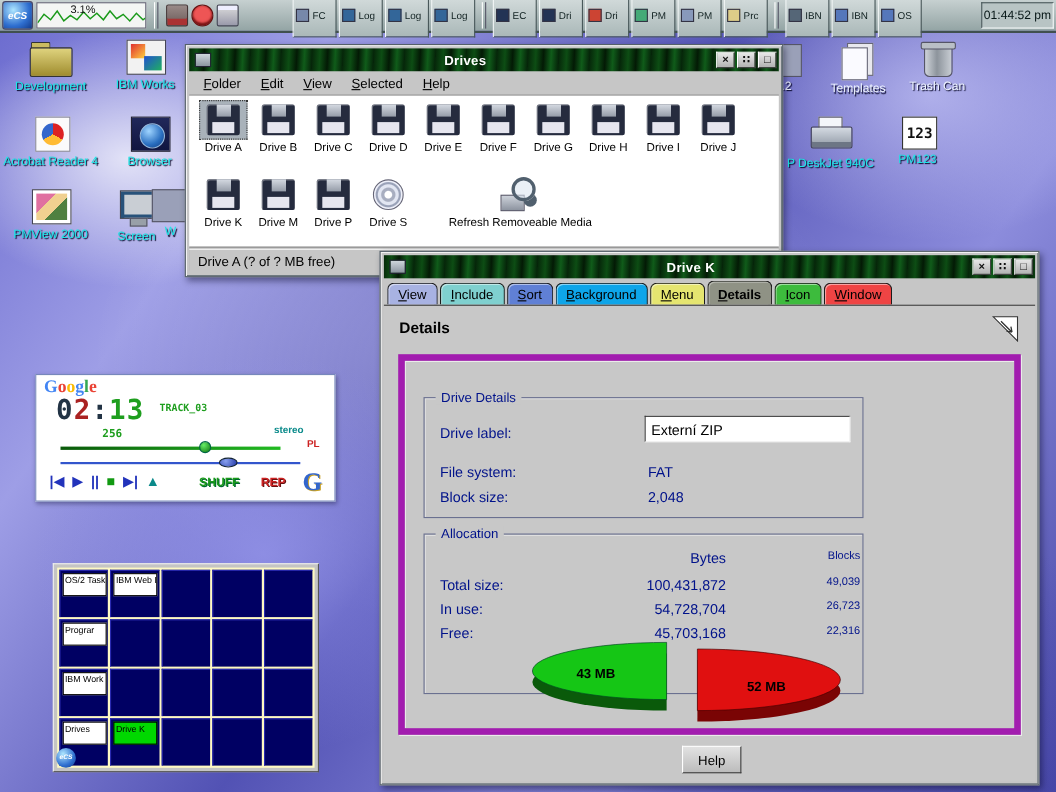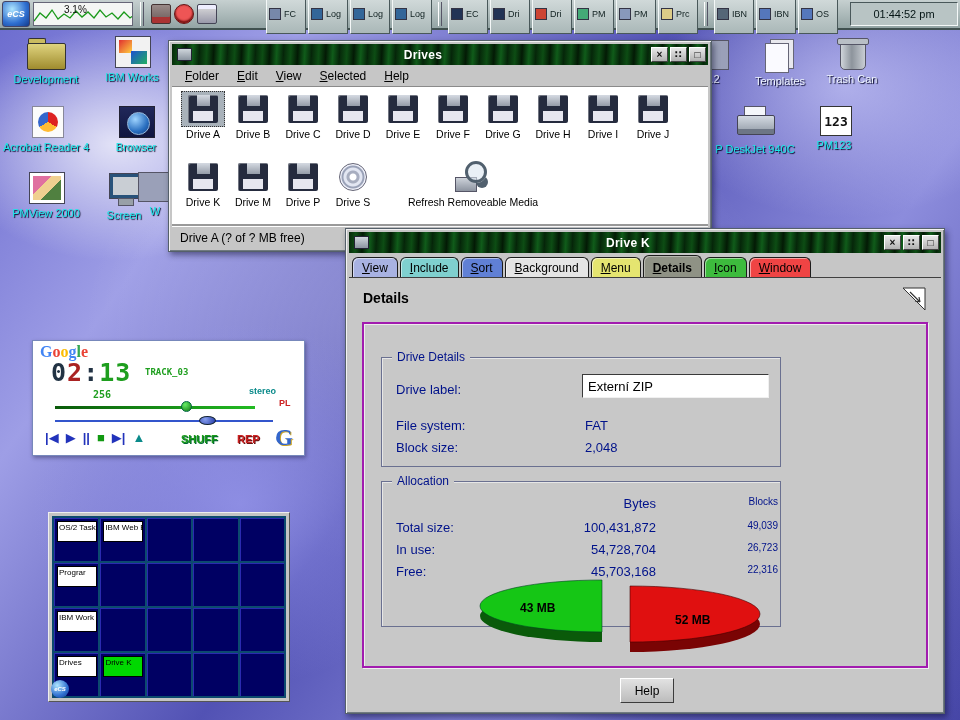--- a/index.html
+++ b/index.html
@@ -39,21 +39,21 @@
     display:flex; align-items:center; gap:3px; padding:0 2px;
     font-size:9px; color:#102020; overflow:hidden; white-space:nowrap; }
   .task-ico { width:12px; height:12px; flex:0 0 12px; border:1px solid #334; background:#5577bb; }
   .task-btn:nth-of-type(1) .task-ico{background:#7788aa} .task-btn:nth-of-type(2) .task-ico{background:#336699}
   .task-btn:nth-of-type(3) .task-ico{background:#336699} .task-btn:nth-of-type(4) .task-ico{background:#336699}
   .task-btn:nth-of-type(5) .task-ico{background:#997755} .task-btn:nth-of-type(6) .task-ico{background:#223355}
   .task-btn:nth-of-type(7) .task-ico{background:#223355} .task-btn:nth-of-type(8) .task-ico{background:#cc4433}
   .task-btn:nth-of-type(9) .task-ico{background:#44aa77} .task-btn:nth-of-type(10) .task-ico{background:#8899bb}
   .task-btn:nth-of-type(11) .task-ico{background:#ddcc88} .task-btn:nth-of-type(12) .task-ico{background:#ddcc88}
   .task-btn:nth-of-type(13) .task-ico{background:#556677}
-  .clockbox { margin-left:auto; width:108px; height:24px; background:#b8c4c4;
+  .clockbox { margin-left:auto; width:66px; height:24px; background:#b8c4c4;
     border:1px solid; border-color:#49585a #f4f8f8 #f4f8f8 #49585a;
     display:flex; align-items:center; justify-content:center; font-size:11px; color:#051515; }
 
   
   .dicon { position:absolute; width:88px; display:flex; flex-direction:column; align-items:center; gap:3px; z-index:1; }
   .dlabel { font-size:11px; color:#1ae8e8; text-shadow:1px 1px 1px #002; white-space:nowrap; }
   .dlabel.white { color:#eef4ff; }
   .ic { position:relative; width:40px; height:34px; }
   .ic-folder::before { content:""; position:absolute; left:2px; top:2px; width:16px; height:6px;
     background:#cabb60; border:1px solid #333; border-bottom:none; border-radius:2px 2px 0 0; }
@@ -141,21 +141,21 @@
   .tabs { position:absolute; left:6px; top:25px; right:4px; height:23px; display:flex; align-items:flex-end; }
   .tab { display:inline-block; padding:3px 9px 2px; margin-right:2px; font-size:12px; color:#000;
     border:1px solid #1c1c1c; border-bottom:none; border-radius:6px 6px 0 0;
     box-shadow:inset 1px 1px 0 rgba(255,255,255,.5); white-space:nowrap; }
   .tab.active { font-weight:bold; padding-top:5px; box-shadow:inset 1px 1px 0 rgba(255,255,255,.35); }
   .page { position:absolute; left:3px; top:48px; right:3px; bottom:3px; background:#c8c8c8;
     border-top:1px solid #404040; }
   .page-title { position:absolute; left:14px; top:12px; font-size:14px; font-weight:bold; color:#000; }
   .pageflip { position:absolute; right:14px; top:8px; }
   .inner { position:absolute; left:13px; top:44px; right:13px; bottom:42px;
-    border:2px solid #a21caf; box-shadow:inset 1px 1px 0 #ececec, 1px 1px 0 #efefef; }
+    border:6px solid #a21caf; box-shadow:inset 1px 1px 0 #ececec, 1px 1px 0 #efefef; }
   .groupbox { position:absolute; border:1px solid #6a7090; box-shadow:inset 1px 1px 0 #e6e6e6; }
   .legend { position:absolute; top:-8px; left:10px; background:#c8c8c8; padding:0 5px;
     color:#00128a; font-size:12px; }
   .flabel { position:absolute; font-size:13px; color:#00128a; }
   .fvalue { position:absolute; font-size:13px; color:#00128a; }
   .text-input { position:absolute; width:187px; height:24px; background:#fff;
     border:1px solid; border-color:#3a3a3a #f0f0f0 #f0f0f0 #3a3a3a;
     font-size:13px; color:#000; padding:0 5px; font-family:"Liberation Sans",sans-serif; }
   .col-b { position:absolute; left:128px; width:146px; text-align:right; font-size:13px; color:#00128a; }
   .col-k { position:absolute; left:288px; width:108px; text-align:right; font-size:10px; color:#00128a; }
@@ -190,21 +190,21 @@
   .pshuff { position:absolute; left:148px; top:92px; font-size:11px; font-weight:bold; color:#1a9a1a;
     text-shadow:1px 1px 0 #063; }
   .prep { position:absolute; left:204px; top:92px; font-size:11px; font-weight:bold; color:#cc2222;
     text-shadow:1px 1px 0 #611; }
   .pg { position:absolute; left:242px; top:84px; font-family:"Liberation Serif",serif;
     font-weight:bold; font-size:23px; color:#3366cc; text-shadow:1px 1px 0 #c9a227; }
 
   
   .wl { position:absolute; left:48px; top:512px; width:242px; height:190px; background:#c4c4c4;
     border:1px solid; border-color:#eee #555 #555 #eee; padding:3px; z-index:4; }
-  .wl-inner { width:100%; height:100%; background:#0c4a6e; display:grid;
+  .wl-inner { width:100%; height:100%; background:#fef9c3; display:grid;
     grid-template-columns:repeat(5,1fr); grid-template-rows:repeat(4,1fr); gap:2px; padding:2px; }
   .wl-cell { background:#000063; border-top:1px solid #2a2ab0; border-left:1px solid #2a2ab0; position:relative; }
   .wl-tag { position:absolute; top:2px; left:2px; width:40px; height:21px; background:#fff;
     border:1px solid #000; font-size:8px; line-height:9px; padding:1px; color:#000;
     overflow:hidden; white-space:nowrap; }
   .wl-tag.green { background:#00d800; }
   .wl-badge { position:absolute; left:2px; bottom:3px; width:18px; height:18px; border-radius:50%;
     background:radial-gradient(circle at 35% 30%,#aee6ff,#2f6fd0 60%,#123a8a);
     color:#fff; font-size:6px; font-style:italic; font-weight:bold;
     display:flex; align-items:center; justify-content:center; z-index:2; }
@@ -457,21 +457,21 @@
         <div class="tb-btn">×</div>
         <div class="tb-btn">∷</div>
         <div class="tb-btn">□</div>
       </div>
     </div>
 
     <div class="tabs">
       <span class="tab mn" style="background-color: rgb(168, 178, 226);">View</span>
       <span class="tab mn" style="background-color: rgb(127, 208, 207);">Include</span>
       <span class="tab mn" style="background-color: rgb(96, 128, 213);">Sort</span>
-      <span class="tab mn" style="background-color: #e5e5e5;">Background</span>
+      <span class="tab mn" style="background-color: #0ea5e9;">Background</span>
       <span class="tab mn" style="background-color: rgb(229, 229, 112);">Menu</span>
       <span class="tab mn active" style="background-color: rgb(143, 146, 133);">Details</span>
       <span class="tab mn" style="background-color: rgb(61, 187, 61);">Icon</span>
       <span class="tab mn" style="background-color: #ef4444;">Window</span>
     </div>
 
     <div class="page">
       <div class="page-title">Details</div>
       <svg class="pageflip" width="26" height="26">
         <path d="M2,2 L24,2 L24,24 Z" fill="#ffffff" stroke="#333" stroke-width="1"></path>

